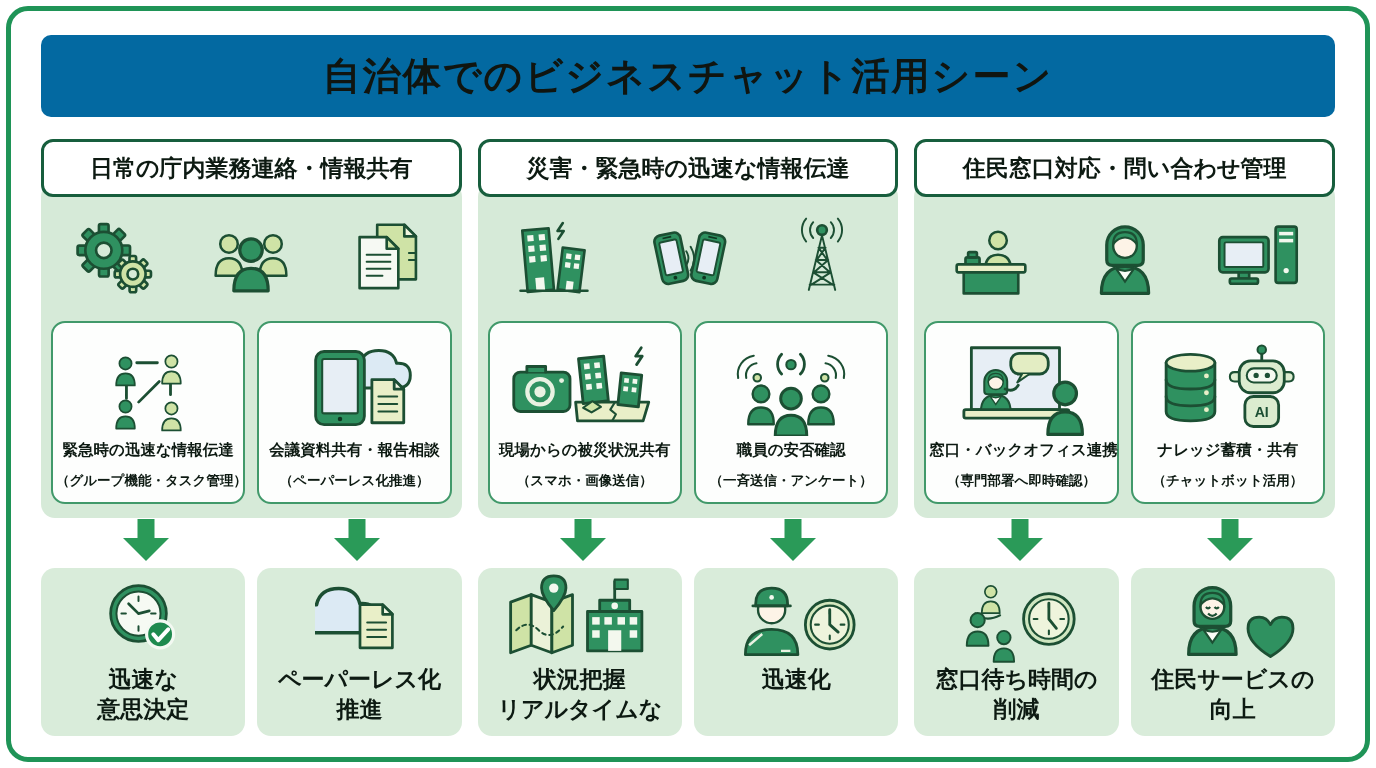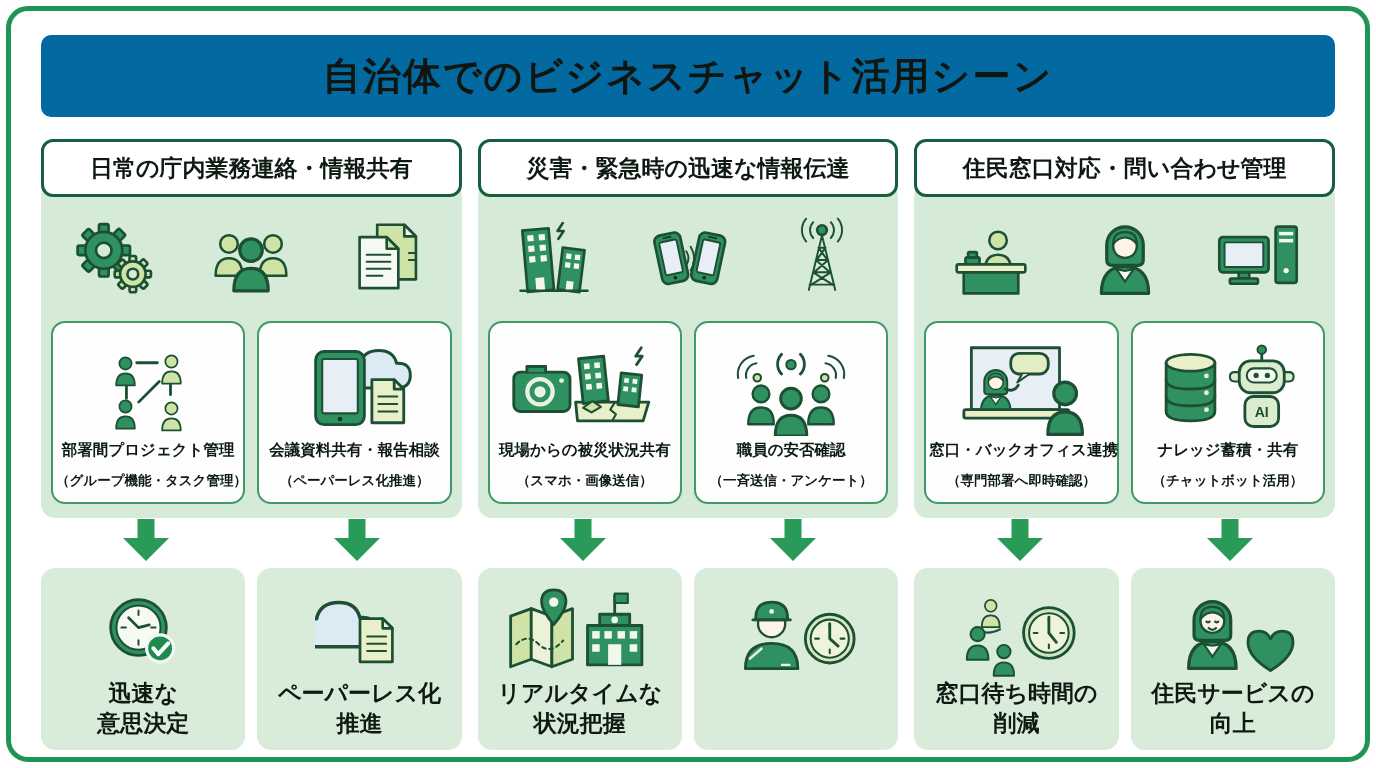--- a/index.html
+++ b/index.html
@@ -10,21 +10,21 @@
   }
   .frame{
     position:absolute;inset:6px;border:5px solid #1f9457;border-radius:22px;
     background:#ffffff;box-sizing:border-box;padding:24px 30px 0;
   }
   .title-bar{
     height:82px;background:#0369a1;border-radius:10px;display:flex;
     align-items:center;justify-content:center;font-size:38px;font-weight:800;
     letter-spacing:2px;color:#101510;
   }
-  .columns{display:flex;gap:16px;margin-top:22px;}
+  .columns{display:flex;gap:16px;margin-top:22px;justify-content:flex-end;}
   .column{flex:1;display:flex;flex-direction:column;min-width:0;}
   .col-header{
     position:relative;z-index:2;background:#ffffff;border:3.5px solid #175e3d;
     border-radius:12px;height:52px;display:flex;align-items:center;justify-content:center;
     font-size:23px;font-weight:800;white-space:nowrap;
   }
   .panel{background:#d6ead8;border-radius:14px;margin-top:-14px;padding:24px 10px 14px;}
   .icon-row{display:flex;justify-content:space-around;align-items:center;height:106px;margin-bottom:8px;}
   .top-icon{display:flex;align-items:center;justify-content:center;}
   .cards{display:flex;gap:12px;}
@@ -32,21 +32,21 @@
     flex:1;background:#fdfefd;border:2.5px solid #41996a;border-radius:14px;
     padding:15px 3px 12px;text-align:center;min-width:0;
   }
   .card-icon{display:flex;justify-content:center;align-items:center;height:102px;}
   .card-title{font-size:15.5px;font-weight:800;white-space:nowrap;}
   .card-sub{font-size:13.5px;font-weight:800;white-space:nowrap;margin-top:11px;}
   .arrow-row{display:flex;height:48px;}
   .arrow-cell{flex:1;display:flex;justify-content:center;align-items:center;}
   .result-row{display:flex;gap:12px;margin-top:2px;}
   .result{
-    flex:1;background:#d9ecda;border-radius:14px;padding:20px 3px 12px;
+    flex:1;background:#d9ecda;border-radius:14px;padding:6px 3px 12px;
     text-align:center;min-width:0;
   }
   .result-icon{display:flex;justify-content:center;align-items:center;height:90px;}
   .result-label{font-size:23px;font-weight:800;line-height:30px;}
 </style>
 </head>
 <body>
 
 <div class="frame">
   <div class="title-bar">自治体でのビジネスチャット活用シーン</div>
@@ -127,21 +127,21 @@
                   <g transform="translate(56 78) scale(0.62)">
                     <circle cx="0" cy="-15" r="10.5" fill="#2f9160" stroke="#1c4f33" stroke-width="3" stroke-linejoin="round" stroke-linecap="round"></circle>
                     <path d="M-16 23 q0 -21 16 -21 q16 0 16 21 z" fill="#2f9160" stroke="#1c4f33" stroke-width="3" stroke-linejoin="round" stroke-linecap="round"></path>
                   </g>
                   <g transform="translate(105 80) scale(0.62)">
                     <circle cx="0" cy="-15" r="10.5" fill="#cfe3a6" stroke="#1c4f33" stroke-width="3" stroke-linejoin="round" stroke-linecap="round"></circle>
                     <path d="M-16 23 q0 -21 16 -21 q16 0 16 21 z" fill="#cfe3a6" stroke="#1c4f33" stroke-width="3" stroke-linejoin="round" stroke-linecap="round"></path>
                   </g>
                 </svg>
               </div>
-              <div class="card-title">部署間プロジェクト管理</div>
+              <div class="card-title">緊急時の迅速な情報伝達</div>
               <div class="card-sub">（グループ機能・タスク管理）</div>
             </div>
             <div class="card">
               <div class="card-icon">
                 <svg width="150" height="94" viewBox="0 0 160 100" xmlns="http://www.w3.org/2000/svg">
                   <g transform="translate(118 30) scale(1.05)">
                     <path d="M-30 18 q-14 0 -14 -12 q0 -12 13 -12 q3 -14 19 -14 q15 0 18 13 q14 -1 14 12 q0 13 -14 13 z" fill="#dceaf4" stroke="#1c4f33" stroke-width="3" stroke-linejoin="round" stroke-linecap="round"></path>
                   </g>
                   <rect x="38" y="10" width="52" height="78" rx="9" fill="#2f9160" stroke="#1c4f33" stroke-width="3" stroke-linejoin="round" stroke-linecap="round"></rect>
                   <rect x="45" y="18" width="38" height="58" rx="2" fill="#e7eef5" stroke="#1c4f33" stroke-width="2.2"></rect>
@@ -347,38 +347,39 @@
                 <circle cx="117" cy="36" r="3.5" fill="#f3f8ee"></circle>
                 <rect x="93" y="48" width="8" height="8" fill="#f3f8ee"></rect>
                 <rect x="106" y="48" width="8" height="8" fill="#f3f8ee"></rect>
                 <rect x="120" y="48" width="8" height="8" fill="#f3f8ee"></rect>
                 <rect x="133" y="48" width="8" height="8" fill="#f3f8ee"></rect>
                 <rect x="93" y="62" width="8" height="8" fill="#f3f8ee"></rect>
                 <rect x="133" y="62" width="8" height="8" fill="#f3f8ee"></rect>
                 <rect x="110" y="62" width="14" height="22" fill="#f3f8ee"></rect>
               </svg>
             </div>
+            <div class="result-label">状況把握</div>
             <div class="result-label">リアルタイムな</div>
-            <div class="result-label">状況把握</div>
           </div>
           <div class="result">
             <div class="result-icon">
               <svg width="150" height="94" viewBox="0 0 160 100" xmlns="http://www.w3.org/2000/svg">
                 <circle cx="116" cy="56" r="26" fill="#d5e8bf" stroke="#1c4f33" stroke-width="3" stroke-linejoin="round" stroke-linecap="round"></circle>
                 <circle cx="116" cy="56" r="20.3" fill="#eef4dc" stroke="#1c4f33" stroke-width="2.2"></circle>
                 <path d="M116 40.4 v4 M131.6 56 h-4 M116 71.6 v-4 M100.4 56 h4" fill="none" stroke="#1c4f33" stroke-width="2.2" stroke-linejoin="round" stroke-linecap="round"></path>
                 <path d="M116 56 V40 M116 56 l9 8" fill="none" stroke="#1c4f33" stroke-width="3" stroke-linejoin="round" stroke-linecap="round"></path>
                 <circle cx="54" cy="40" r="14.5" fill="#fdf3e7" stroke="#1c4f33" stroke-width="2.5"></circle>
                 <path d="M37 34 q0 -17 17 -17 q17 0 17 17 v2 h-34 z" fill="#2f9160" stroke="#1c4f33" stroke-width="3" stroke-linejoin="round" stroke-linecap="round"></path>
                 <path d="M34 36 h40" fill="none" stroke="#1c4f33" stroke-width="3" stroke-linejoin="round" stroke-linecap="round"></path>
                 <circle cx="54" cy="27" r="2.5" fill="#f3f8ee"></circle>
                 <path d="M26 88 q0 -27 28 -27 q28 0 28 27 z" fill="#2f9160" stroke="#1c4f33" stroke-width="3" stroke-linejoin="round" stroke-linecap="round"></path>
                 <path d="M30 78 l14 -12 M64 84 h10" stroke="#e9f2e2" stroke-width="2.5" fill="none"></path>
               </svg>
             </div>
+            <div class="result-label">迅速化</div>
           </div>
         </div>
       </div>
       <div class="column">
         <div class="col-header">住民窓口対応・問い合わせ管理</div>
         <div class="panel">
           <div class="icon-row">
             <div class="top-icon">
               <svg width="92" height="88" viewBox="0 0 100 100" xmlns="http://www.w3.org/2000/svg">
                 <g transform="translate(58 42) scale(0.95)">

